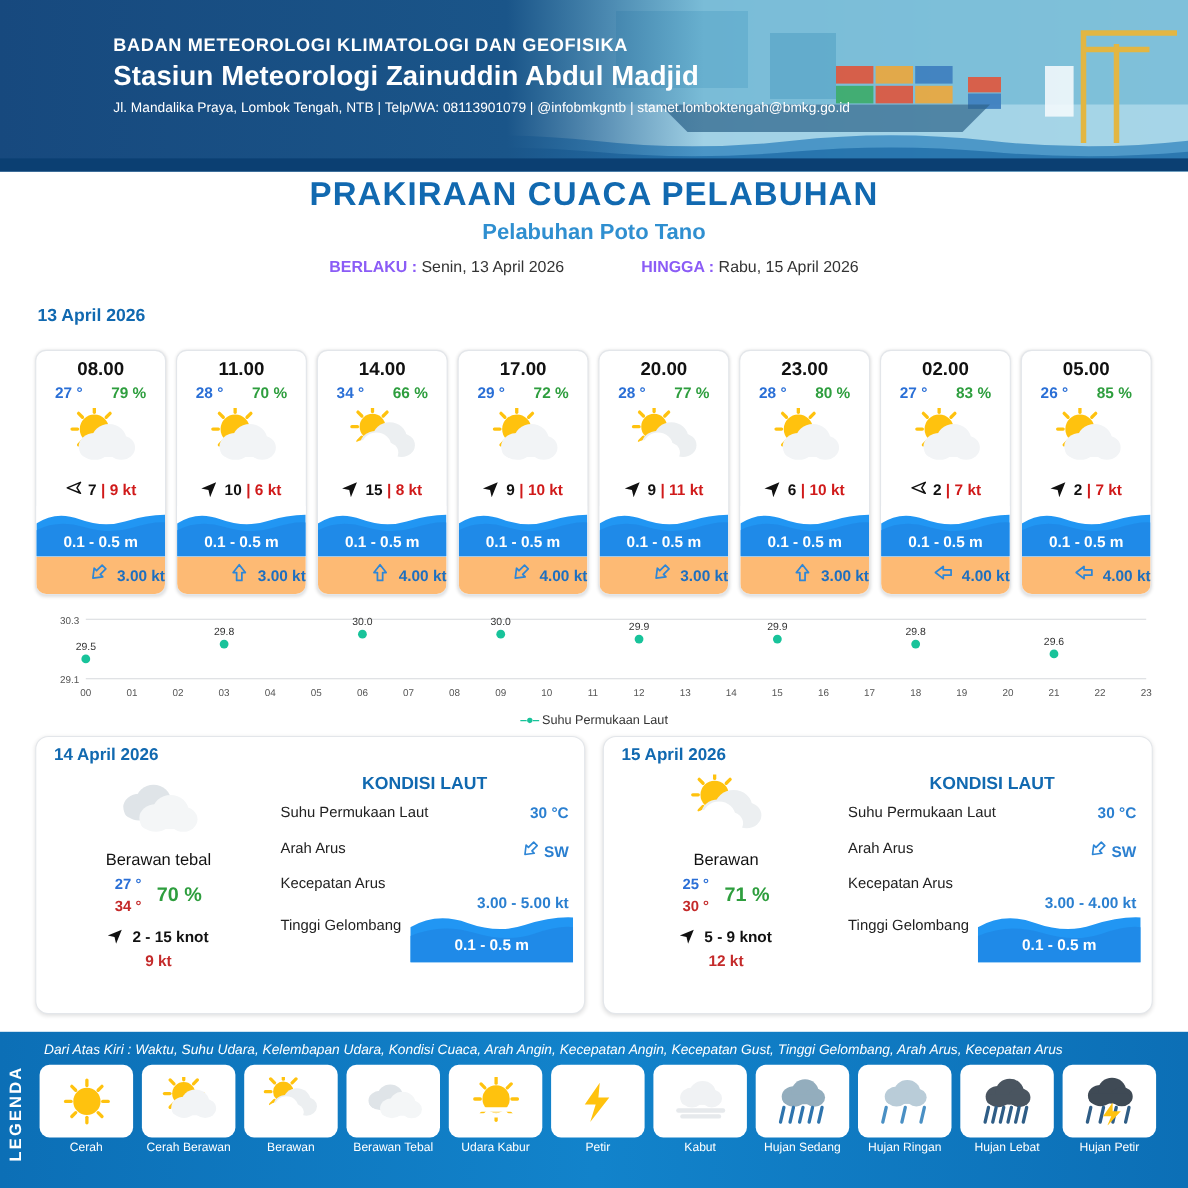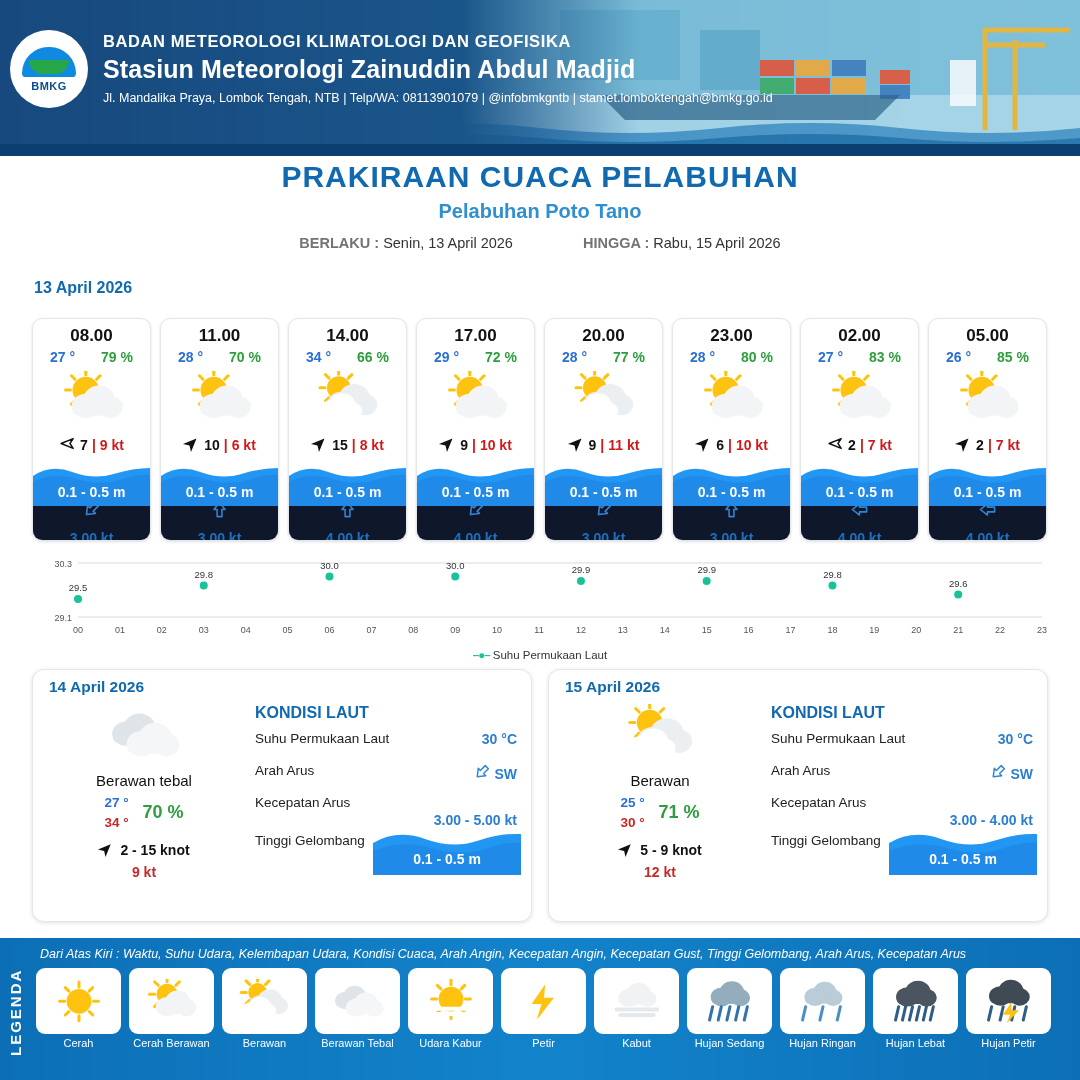--- a/index.html
+++ b/index.html
@@ -31,21 +31,21 @@
   .logo .lg-top { width:54px; height:30px; background:#0f8ae0; border-radius:27px 27px 4px 4px; position:relative;}
   .logo .lg-top:after{content:""; position:absolute; left:7px; top:13px; width:40px; height:14px; background:#28a64a; border-radius:0 0 20px 20px;}
   .logo .lg-txt { font-size:11px; font-weight:bold; color:#0b4c8c; margin-top:3px; letter-spacing:.5px;}
   .hdr-bottom { position:absolute; left:0; bottom:0; width:1080px; height:12px; background:#0b3f72; }
 
   
   .title-zone { text-align:center; padding-top:4px; }
   .title-main { font-size:30px; font-weight:bold; color:#1169b0; letter-spacing:1px; }
   .title-sub { font-size:20px; font-weight:bold; color:#2f8fd0; margin-top:6px;}
   .valid-row { margin-top:12px; font-size:14.5px; color:#1b1b1b; display:flex; justify-content:center; gap:70px;}
-  .valid-row b { color:#737373; }
+  .valid-row b { color:#8b5cf6; }
   .valid-row span.val { color:#333; }
 
   
   .date-label { margin:28px 0 4px 34px; font-size:16px; font-weight:bold; color:#1169b0;}
 
   
   .cards { display:flex; gap:9px; padding:0 32px; }
   .card {
     width:119px; background:#fff; border:1px solid #e3e6ea; border-radius:10px;
     box-shadow:0 1px 3px rgba(0,0,0,.13); overflow:hidden; position:relative;margin-top:17px;
@@ -58,21 +58,21 @@
   .c-wind { display:flex; align-items:center; justify-content:center; gap:4px; height:30px; font-size:14px; font-weight:bold;}
   .c-wind .spd { color:#111; }
   .c-wind .bar { color:#d01a1a; }
   .c-wind .gust { color:#d01a1a; }
   .wave-area { position:relative; height:46px; background:#fff; }
   .wave-svg { position:absolute; left:0; bottom:0; width:100%; height:46px;}
   .wave-txt {
     position:absolute; left:0; right:0; bottom:6px; text-align:center;
     color:#fff; font-size:14px; font-weight:bold;
   }
-  .c-cur { display:flex; align-items:center; justify-content:center; gap:7px; height:34px; background:#0f172a;flex-direction:column;}
+  .c-cur { display:flex; align-items:center; justify-content:flex-end; gap:7px; height:34px; background:#fdba74;}
   .c-cur .cv { color:#1d6fc0; font-size:14px; font-weight:bold;}
 
   
   .chart-wrap { margin:14px 30px 0; height:92px; position:relative;}
   .chart-svg { width:1020px; height:92px; }
   .legend-sst { text-align:center; font-size:11.5px; color:#333; margin-top:2px;}
   .legend-sst .dash { color:#18c39a; font-weight:bold; letter-spacing:-1px;}
 
   
   .days { display:flex; gap:16px; padding:8px 32px 0;}
@@ -84,21 +84,21 @@
   .day-left { position:absolute; left:16px; top:34px; width:190px; text-align:center;}
   .day-cond { font-size:15px; color:#111; margin-top:2px;}
   .day-th { display:flex; justify-content:center; gap:14px; align-items:center; margin-top:4px;}
   .day-temps { font-size:13.5px; font-weight:bold; line-height:20px;}
   .t-min { color:#2a6fd6; }
   .t-max { color:#c42a2a; }
   .day-hum { font-size:18px; font-weight:bold; color:#2e9e3e;}
   .day-wind { margin-top:8px; display:flex; align-items:center; justify-content:center; gap:6px; font-size:14px; font-weight:bold; color:#111;}
   .day-gust { font-size:14px; font-weight:bold; color:#c42a2a; margin-top:4px;}
   .day-right { position:absolute; left:222px; top:34px; width:262px;}
-  .kondisi-title { font-size:16px; font-weight:bold; color:#1169b0; margin-bottom:9px;}
+  .kondisi-title { font-size:16px; font-weight:bold; color:#1169b0; margin-bottom:9px;text-align:center;}
   .kl-row { position:relative; height:32px; font-size:13.5px; color:#222;}
   .kl-val { position:absolute; right:0; top:0; font-size:14px; font-weight:bold; color:#2a7fd0;}
   .kl-val.arrow { display:flex; align-items:center; gap:3px;}
   .kl-row2 { position:relative; height:38px; font-size:13.5px; color:#222;}
   .kl-val2 { position:absolute; right:0; top:17px; font-size:14px; font-weight:bold; color:#2a7fd0;}
   .wave-box { position:absolute; right:-4px; bottom:-4px; width:148px; height:48px;}
   .wave-box .wtxt { position:absolute; left:0; right:0; bottom:8px; text-align:center; color:#fff; font-size:14px; font-weight:bold;}
 
   
   .legend {
@@ -146,24 +146,20 @@
       <path d="M985 45 L1045 45"></path>
     </g>
     <rect x="950" y="60" width="26" height="46" fill="#ffffff" opacity=".85"></rect>
 
     <path d="M600 95 L900 95 L875 120 L625 120 Z" fill="#2b5f86" opacity=".7"></path>
 
     <path d="M0 128 Q90 118 180 128 T360 128 T540 128 T720 128 T900 128 T1080 128 L1080 156 L0 156 Z" fill="#2d82bd" opacity=".75"></path>
     <path d="M0 138 Q90 130 180 138 T360 138 T540 138 T720 138 T900 138 T1080 138 L1080 156 L0 156 Z" fill="#1e6ca6" opacity=".8"></path>
   </svg>
   <div class="hdr-band"></div>
-  <div class="logo">
-    <div class="lg-top"></div>
-    <div class="lg-txt">BMKG</div>
-  </div>
   <div class="hdr-text">
     <div class="hdr-line1">BADAN METEOROLOGI KLIMATOLOGI DAN GEOFISIKA</div>
     <div class="hdr-line2">Stasiun Meteorologi Zainuddin Abdul Madjid</div>
     <div class="hdr-line3">Jl. Mandalika Praya, Lombok Tengah, NTB | Telp/WA: 08113901079 | @infobmkgntb | stamet.lomboktengah@bmkg.go.id</div>
   </div>
   <div class="hdr-bottom"></div>
 </div>
 
 <div class="title-zone">
   <div class="title-main">PRAKIRAAN CUACA PELABUHAN</div>

